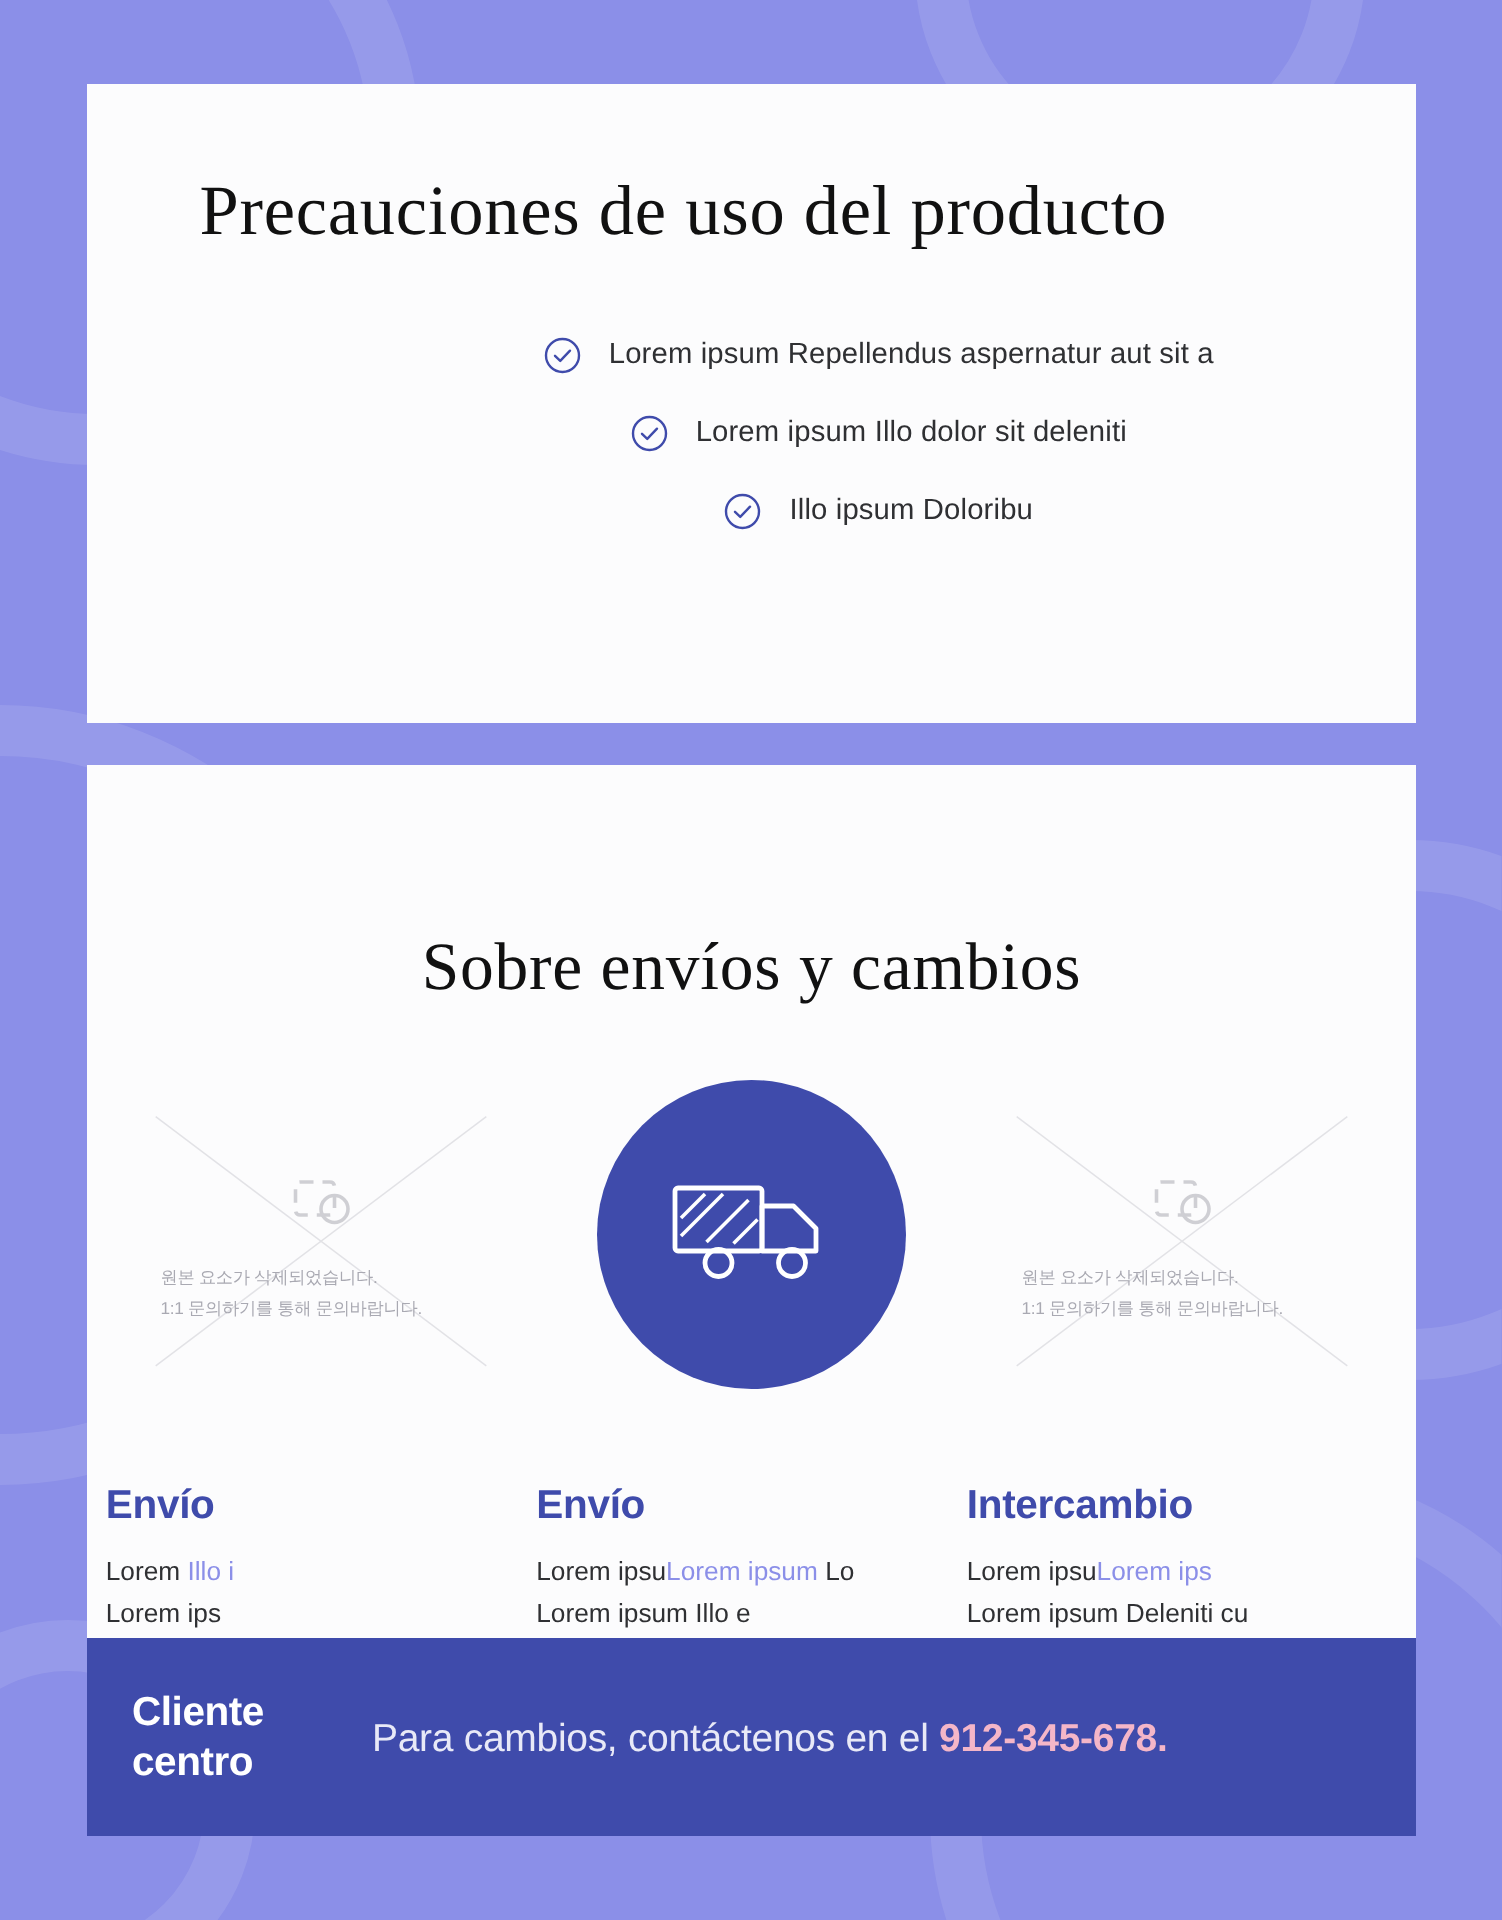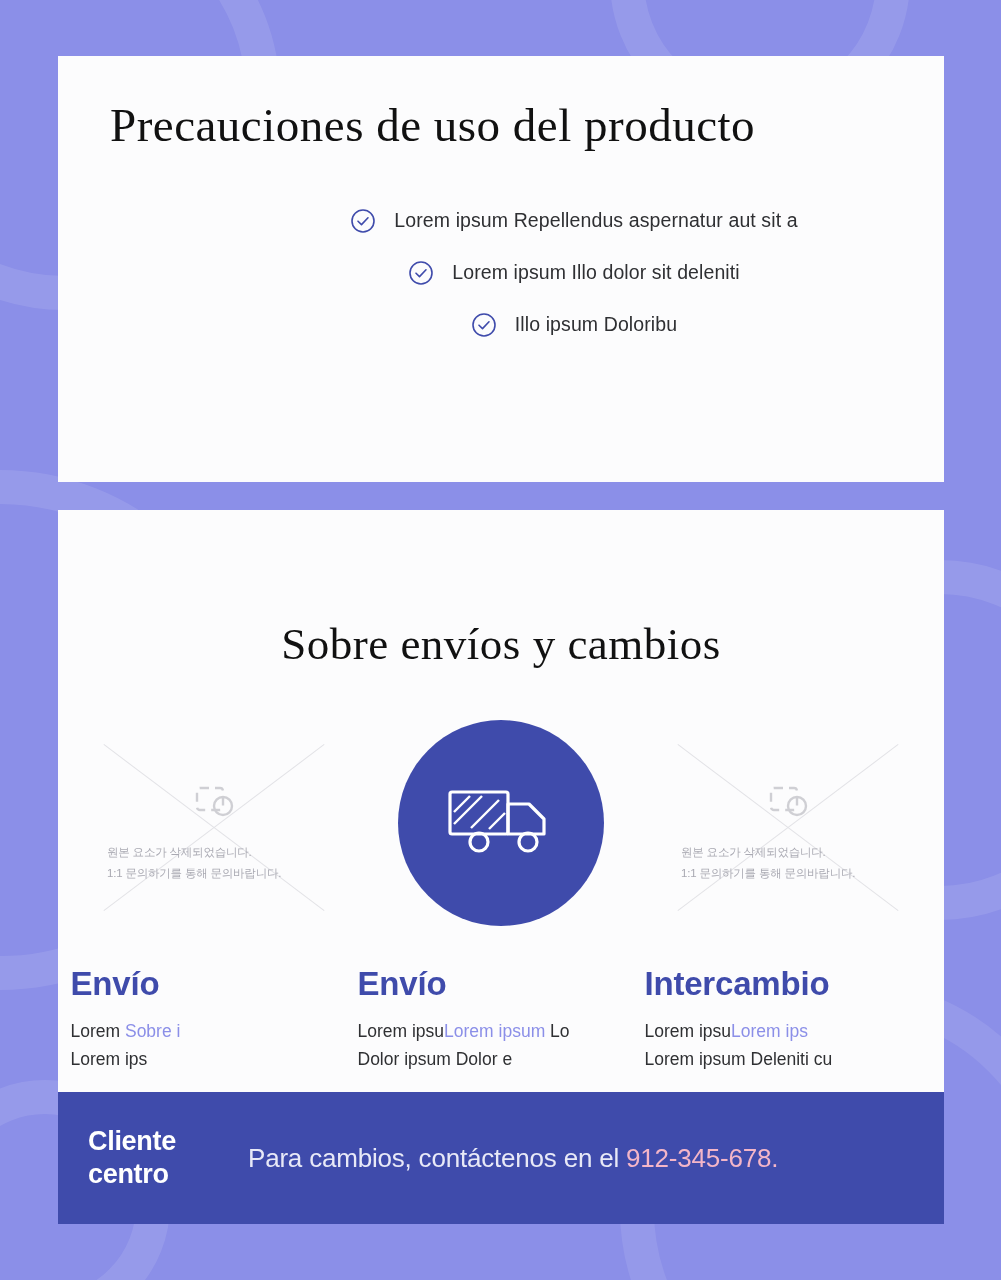--- a/index.html
+++ b/index.html
@@ -31,21 +31,21 @@
   
   .card {
     position: absolute;
     background: #fcfcfd;
     left: 58px;
     width: 886px;
   }
   .card-precautions { top: 56px; height: 426px; }
   .card-shipping { top: 510px; height: 582px; }
 
-  .precautions-inner { padding: 44px 52px 0 52px; }
+  .precautions-inner { padding: 60px 52px 0 52px; margin-left: 23px; }
 
   .title-serif {
     font-family: "Liberation Serif", serif;
     font-weight: 400;
     color: #111;
     letter-spacing: 0.5px;
   }
   .precautions-title { font-size: 47px; line-height: 1.1; }
 
   .bullet-list { margin-top: 52px; padding-left: 146px; }
@@ -119,22 +119,22 @@
     width: 206px; height: 206px;
     margin: 0 auto;
     border-radius: 50%;
     background: #3f4bab;
     display: flex;
     align-items: center;
     justify-content: center;
   }
 
   .col-title {
-    margin-top: 31px;
-    font-size: 33px;
+    margin-top: 54px;
+    font-size: 27px;
     font-weight: bold;
     color: #3f4bab;
     letter-spacing: -0.2px;
   }
   .col-desc {
     margin-top: 14px;
     font-size: 17.5px;
     color: #2f3033;
     line-height: 1.6;
     white-space: nowrap;
@@ -162,21 +162,21 @@
     letter-spacing: -0.3px;
   }
   .footer-text {
     color: #e8e9f7;
     font-size: 26px;
     margin-left: 10px;
     letter-spacing: -0.2px;
   }
   .footer-phone {
     color: #f4b6c8;
-    font-weight: normal;
+    font-weight: bold;
   }
 </style>
 </head>
 <body>
 
 <div class="bg-layer">
   <div class="blob b1"></div>
   <div class="blob b2"></div>
   <div class="blob b3"></div>
   <div class="blob b4"></div>
@@ -235,21 +235,21 @@
             <circle cx="30" cy="24" r="9" fill="none" stroke="#6b6b77" stroke-width="2.4"></circle>
           </svg>
         </div>
         <div class="ph-caption">
           <div>원본 요소가 삭제되었습니다.</div>
           <div>1:1 문의하기를 통해 문의바랍니다.</div>
         </div>
       </div>
       <div class="col-title">Envío</div>
       <div class="col-desc">
-        <span>Lorem </span><span class="hl">Sobre i</span><br>
+        <span>Lorem </span><span class="hl">Illo i</span><br>
         <span>Lorem ips</span>
       </div>
     </div>
 
     <div class="col">
       <div class="media">
         <div class="truck-circle">
           <span>
             <svg width="112" height="78" viewBox="0 0 112 78">
               <rect x="5" y="10" width="58" height="42" rx="2" fill="none" stroke="#ffffff" stroke-width="3.2"></rect>
@@ -260,21 +260,21 @@
               <line x1="9" y1="30" x2="25" y2="14" stroke="#ffffff" stroke-width="2.4"></line>
               <line x1="26" y1="46" x2="54" y2="18" stroke="#ffffff" stroke-width="2.4"></line>
               <line x1="44" y1="47" x2="60" y2="31" stroke="#ffffff" stroke-width="2.4"></line>
             </svg>
           </span>
         </div>
       </div>
       <div class="col-title">Envío</div>
       <div class="col-desc">
         <span>Lorem ipsu</span><span class="hl">Lorem ipsum</span><span> Lo</span><br>
-        <span>Dolor ipsum Dolor e</span>
+        <span>Lorem ipsum Illo e</span>
       </div>
     </div>
 
     <div class="col">
       <div class="media placeholder">
         <div class="ph-line l1"></div>
         <div class="ph-line l2"></div>
         <div class="ph-icon">
           <svg width="42" height="38" viewBox="0 0 42 38">
             <rect x="4" y="6" width="26" height="22" rx="3" fill="none" stroke="#6b6b77" stroke-width="2.4" stroke-dasharray="9 6"></rect>

